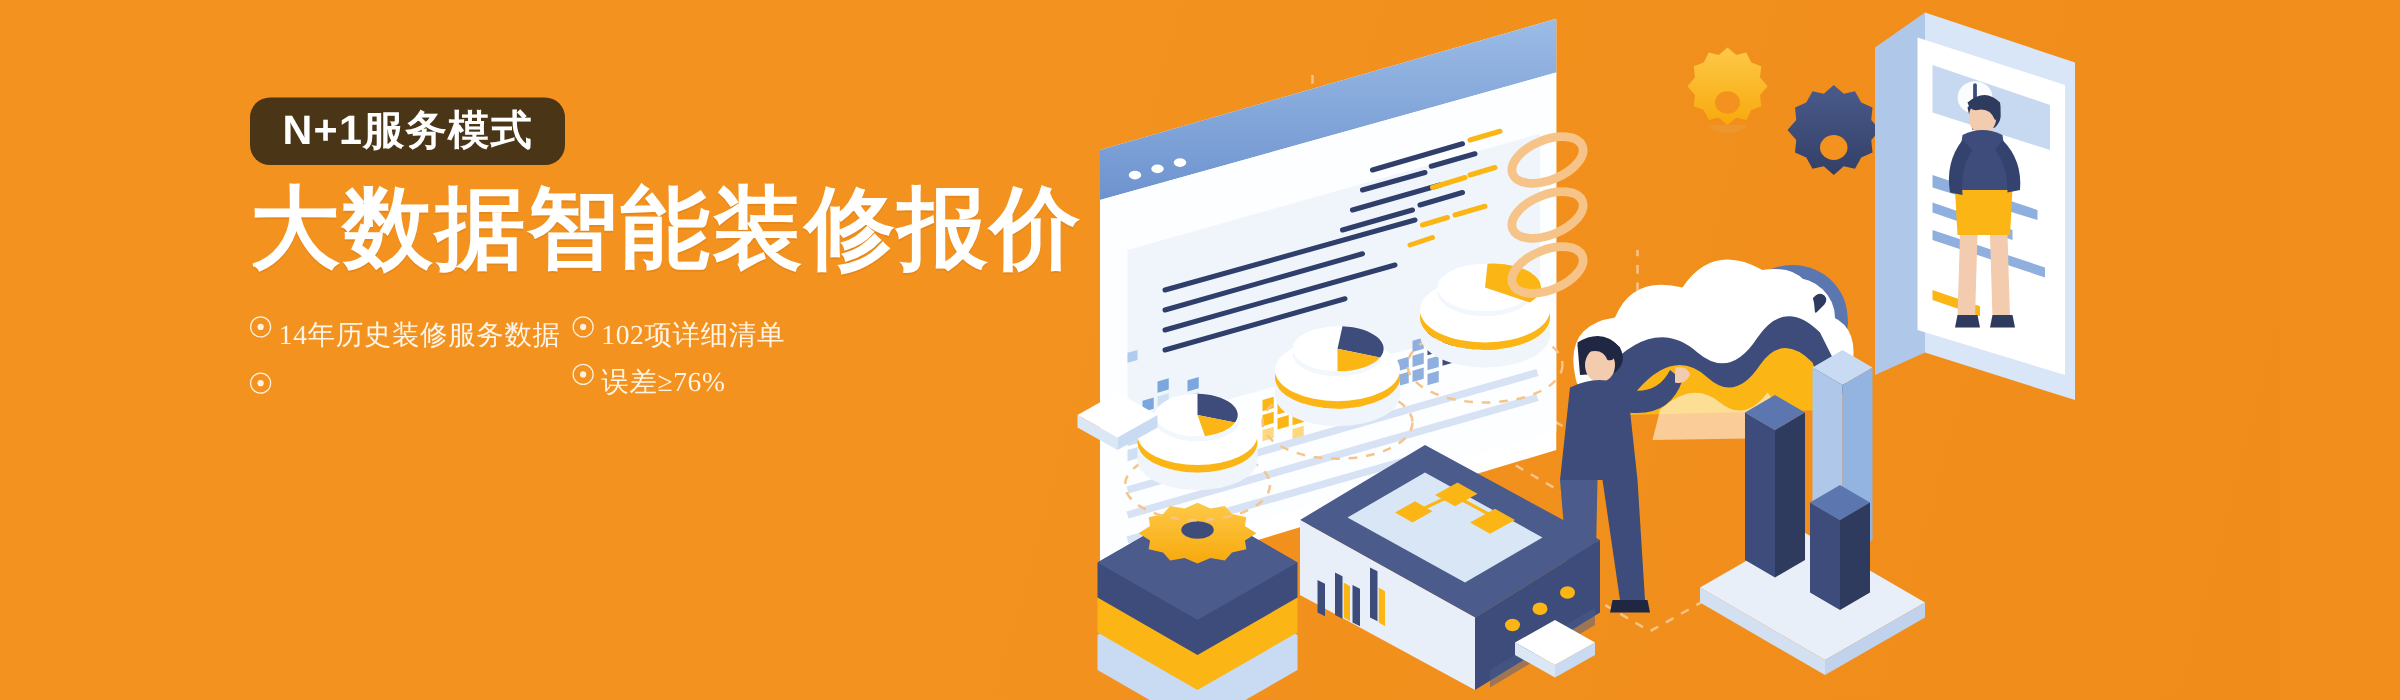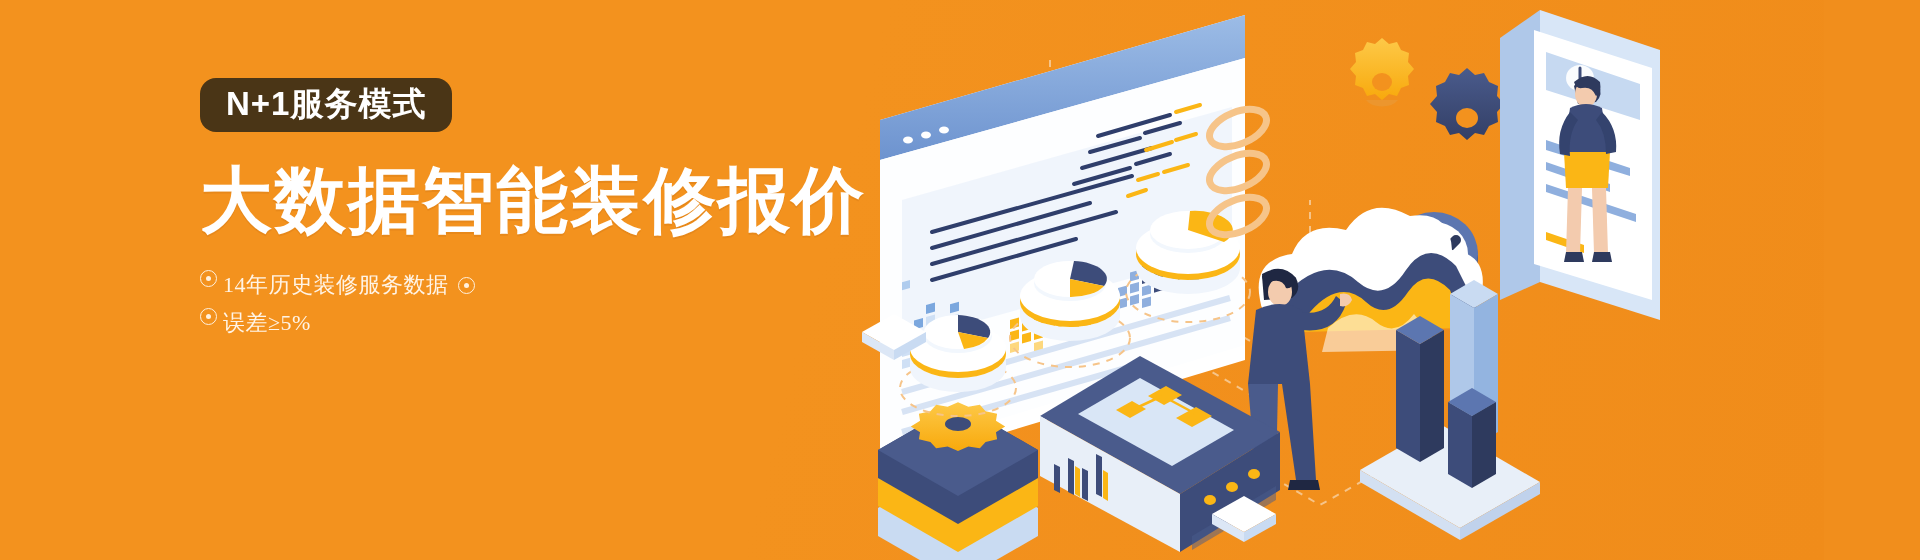--- a/index.html
+++ b/index.html
@@ -25,21 +25,21 @@
     padding:9px 26px 12px 26px;
     color:#FFFFFF;
     font-size:33px;
     font-weight:bold;
     line-height:1;
     letter-spacing:1px;
     white-space:nowrap;
   }
 
   .headline{
-    margin-top:32px;
+    margin-top:15px;
     color:#FFFFFF;
     font-size:72px;
     font-weight:bold;
     line-height:1.0;
     letter-spacing:2px;
     white-space:nowrap;
     text-shadow:0 2px 0 rgba(180,95,10,.18);
   }
 
   .features{
@@ -90,28 +90,32 @@
     <div class="headline">大数据智能装修报价</div>
 
     <div class="features">
 
       <div class="feat">
         <span class="dot"></span>
         <span class="txt">14年历史装修服务数据</span>
       </div>
 
 
+      <div class="feat">
+        <span class="dot"></span>
+        <span class="txt">102项详细清单</span>
+      </div>
 
       <div class="feat">
         <span class="dot"></span>
       </div>
 
       <div class="feat">
         <span class="dot"></span>
-        <span class="txt">误差≥5%</span>
+        <span class="txt">误差≥76%</span>
       </div>
 
       <div class="feat"></div>
 
     </div>
   </div>
 
   <div class="art">
   <svg width="1080" height="560" viewBox="0 0 1080 560" xmlns="http://www.w3.org/2000/svg">
     <defs>

